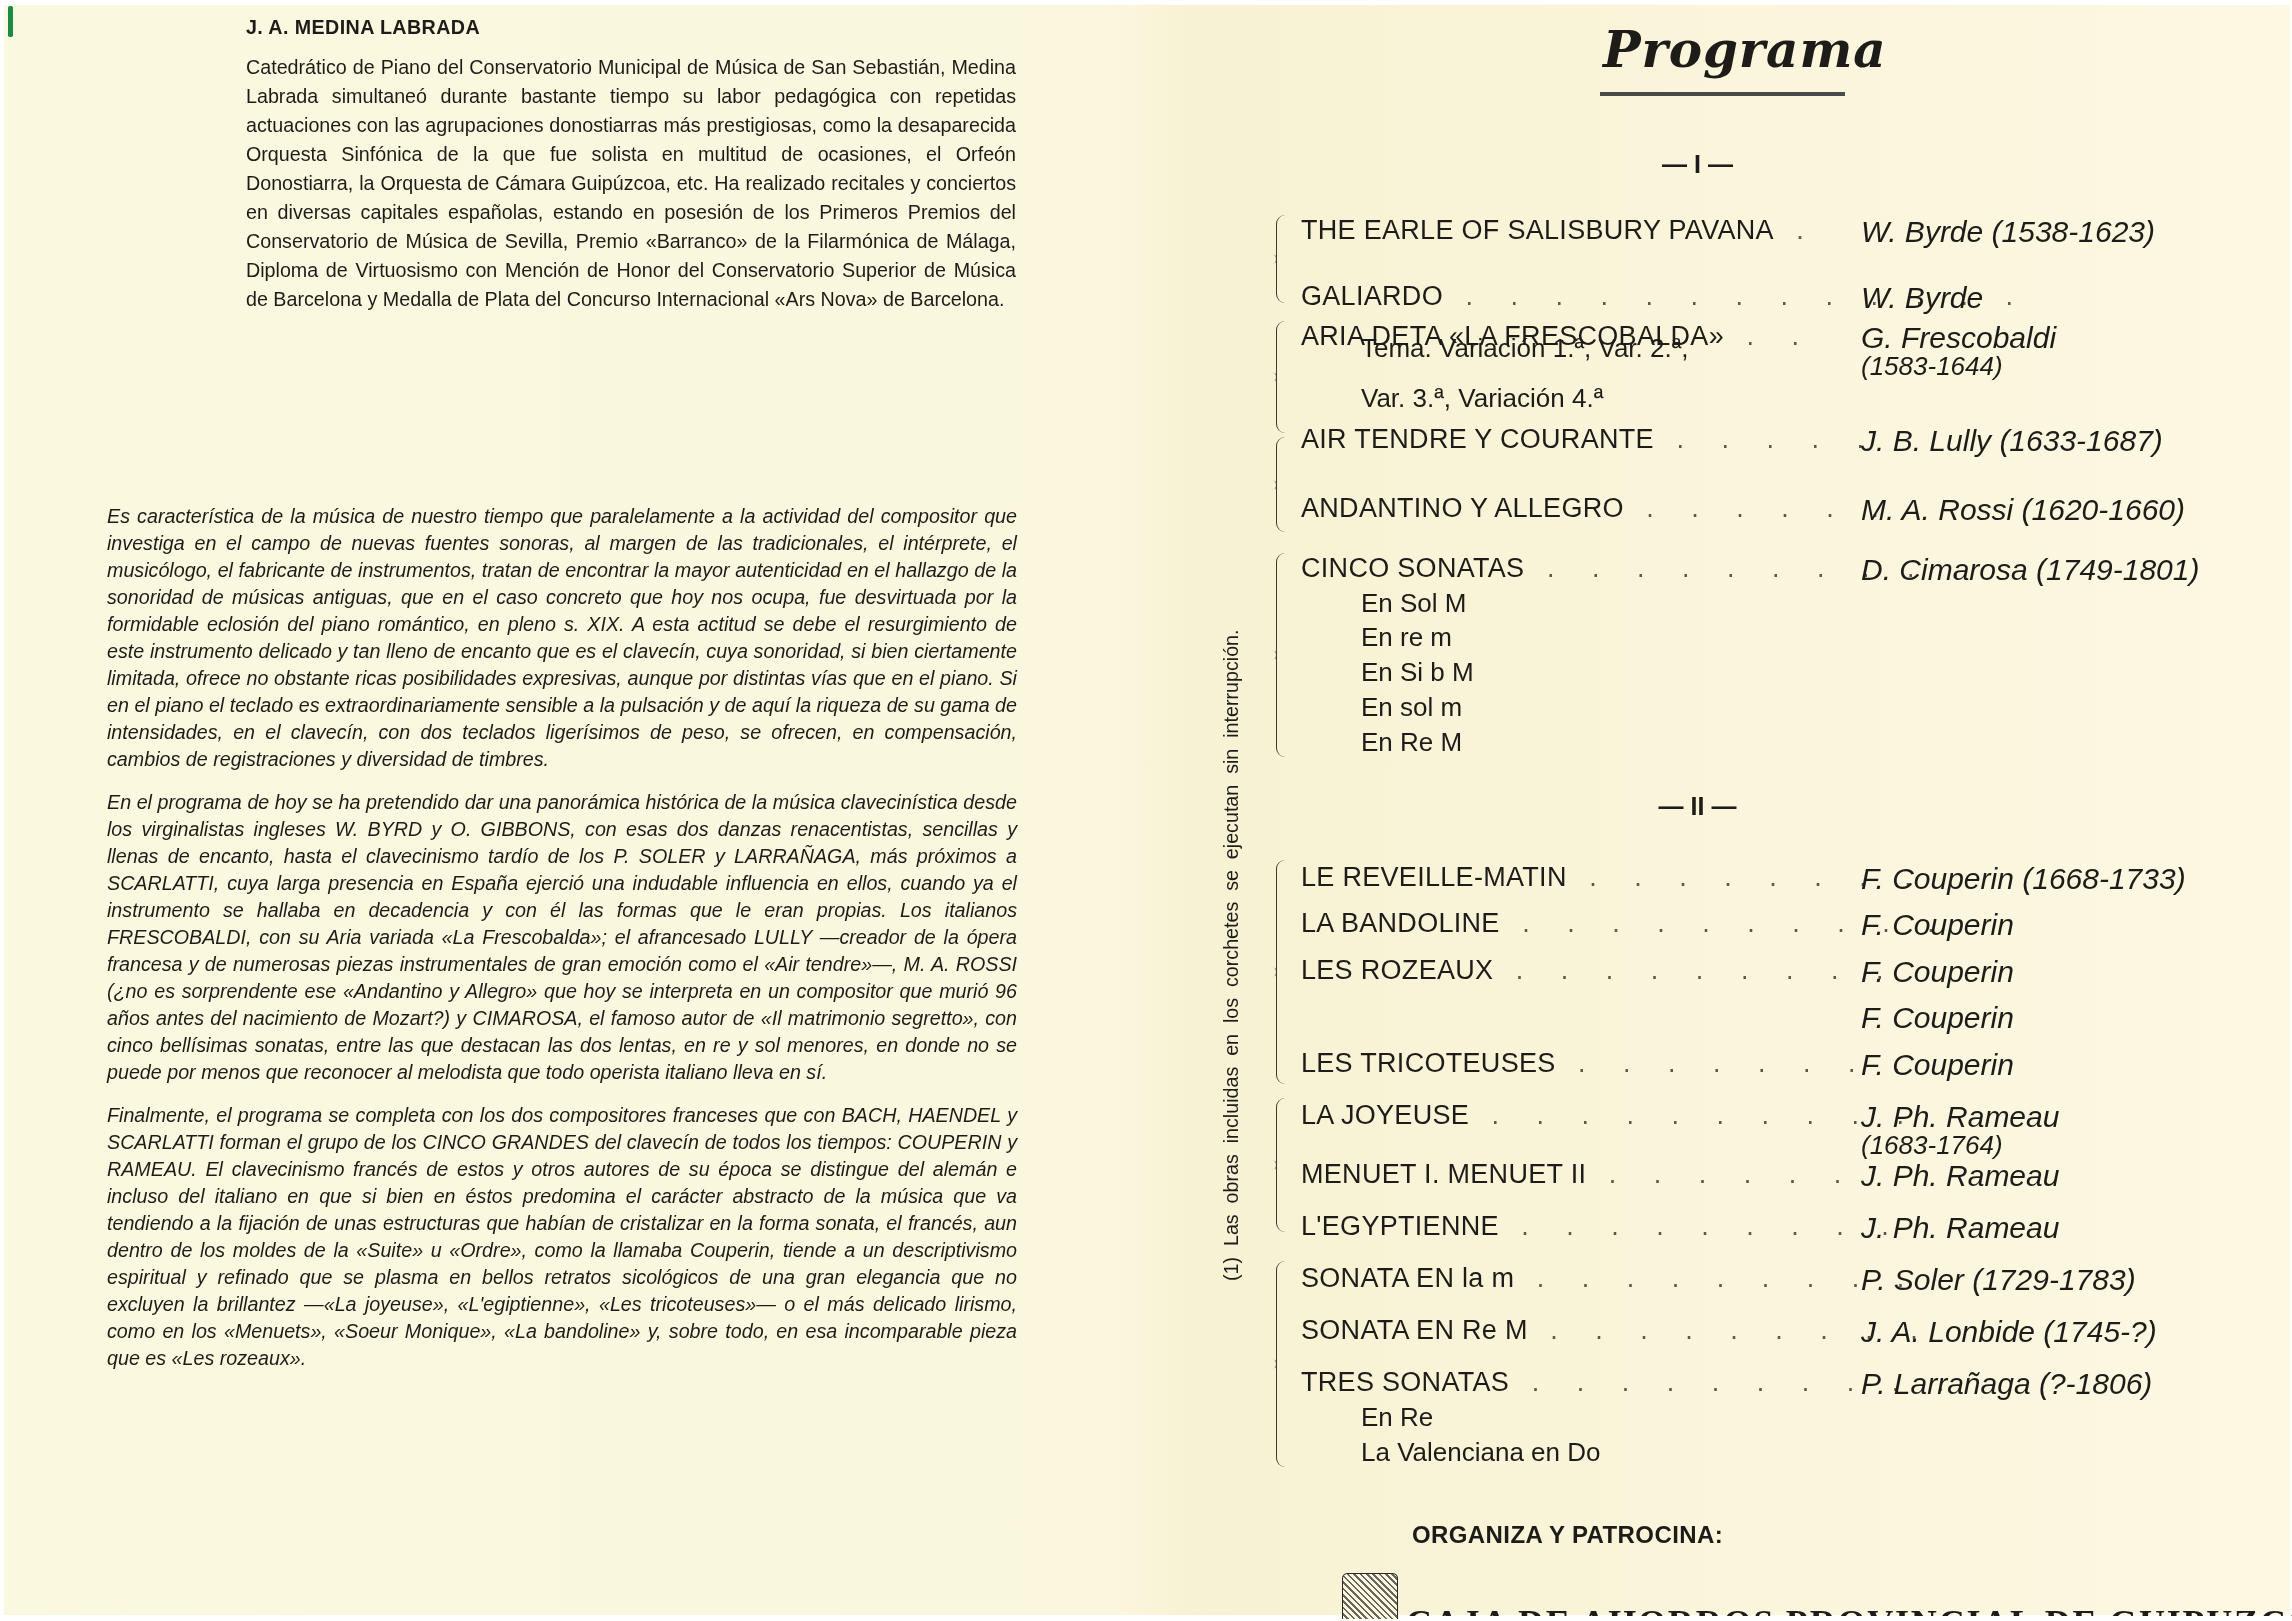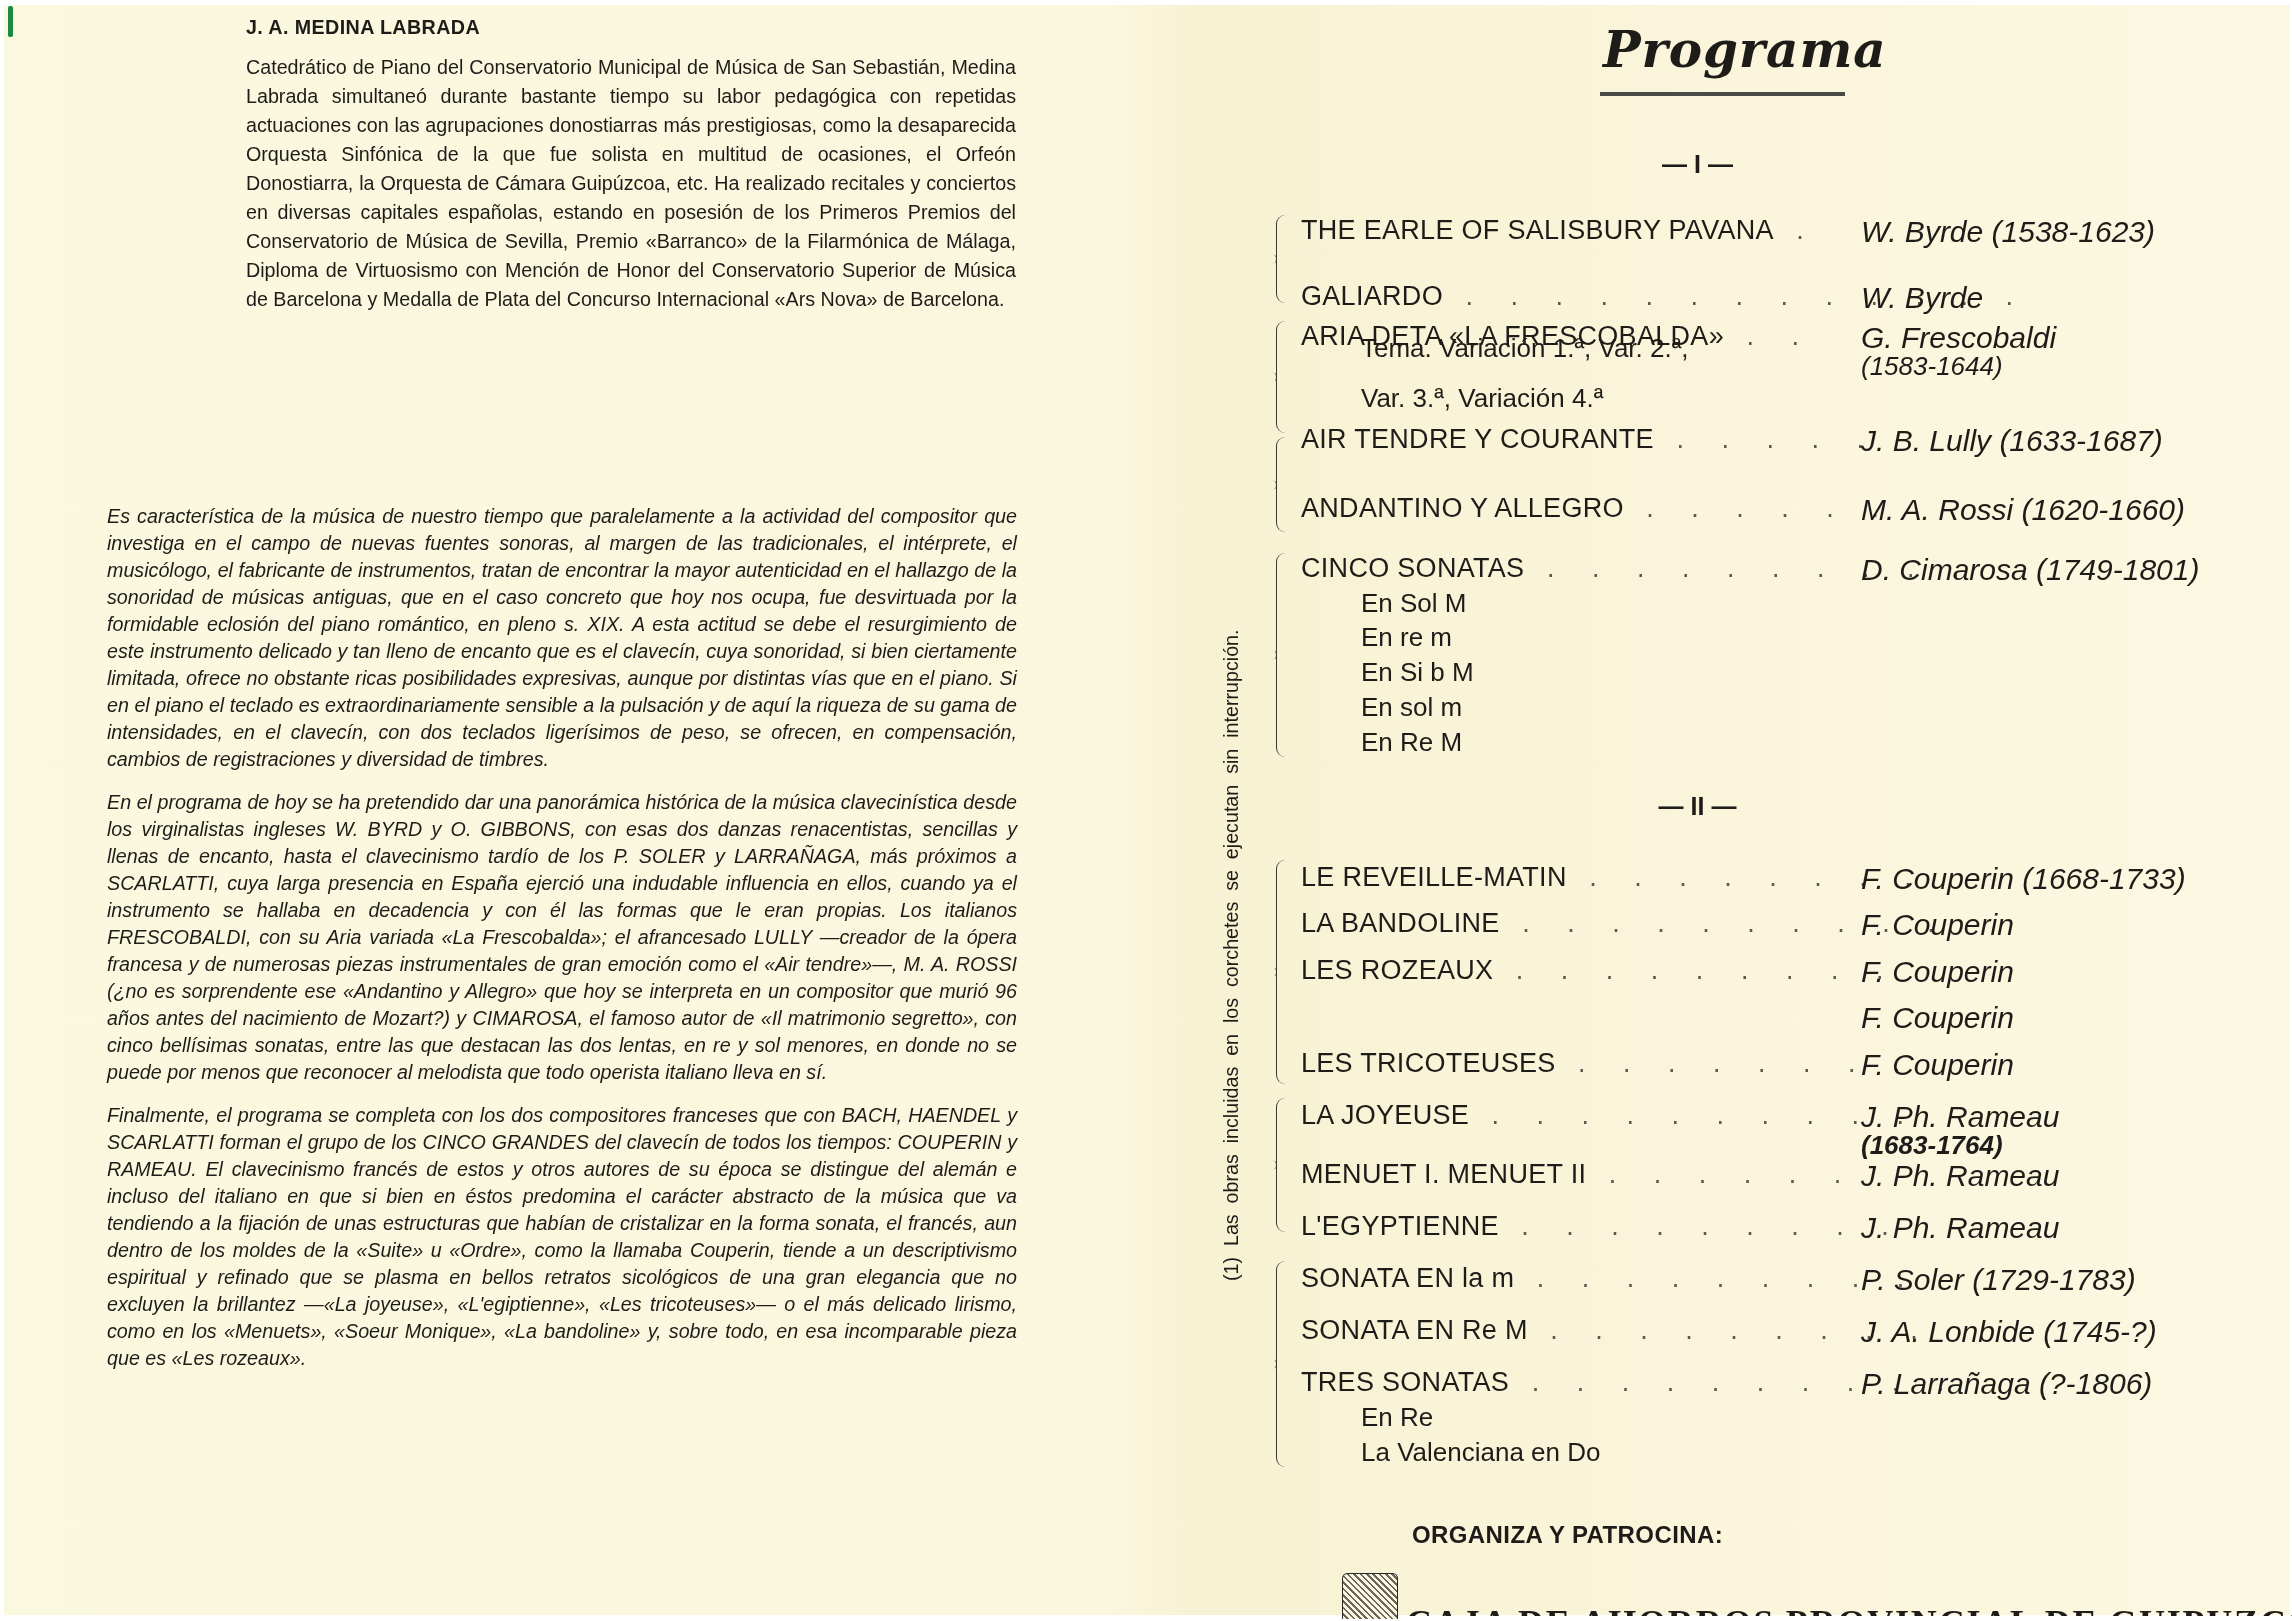--- a/index.html
+++ b/index.html
@@ -164,21 +164,21 @@
   <span class="composer">F. Couperin</span>
 </div>
 <div class="row" style="top:1048px;">
   <span class="work"><span>LES TRICOTEUSES</span><span class="dots"> . . . . . . . .</span></span>
   <span class="composer">F. Couperin</span>
 </div>
 <div class="row" style="top:1100px;">
   <span class="work"><span>LA JOYEUSE</span><span class="dots"> . . . . . . . . . .</span></span>
   <span class="composer">J. Ph. Rameau</span>
 </div>
-<div class="sub" style="left:1861px; top:1130px; font-style:italic;font-weight:bold;">(1683-1764)</div>
+<div class="sub" style="left:1861px; top:1130px; font-style:italic;">(1683-1764)</div>
 <div class="row" style="top:1159px;">
   <span class="work"><span>MENUET I. MENUET II</span><span class="dots">  . . . . . .</span></span>
   <span class="composer">J. Ph. Rameau</span>
 </div>
 <div class="row" style="top:1211px;">
   <span class="work"><span>L'EGYPTIENNE</span><span class="dots">  . . . . . . . . .</span></span>
   <span class="composer">J. Ph. Rameau</span>
 </div>
 <div class="row" style="top:1263px;">
   <span class="work"><span>SONATA EN la m</span><span class="dots">  . . . . . . . . .</span></span>

